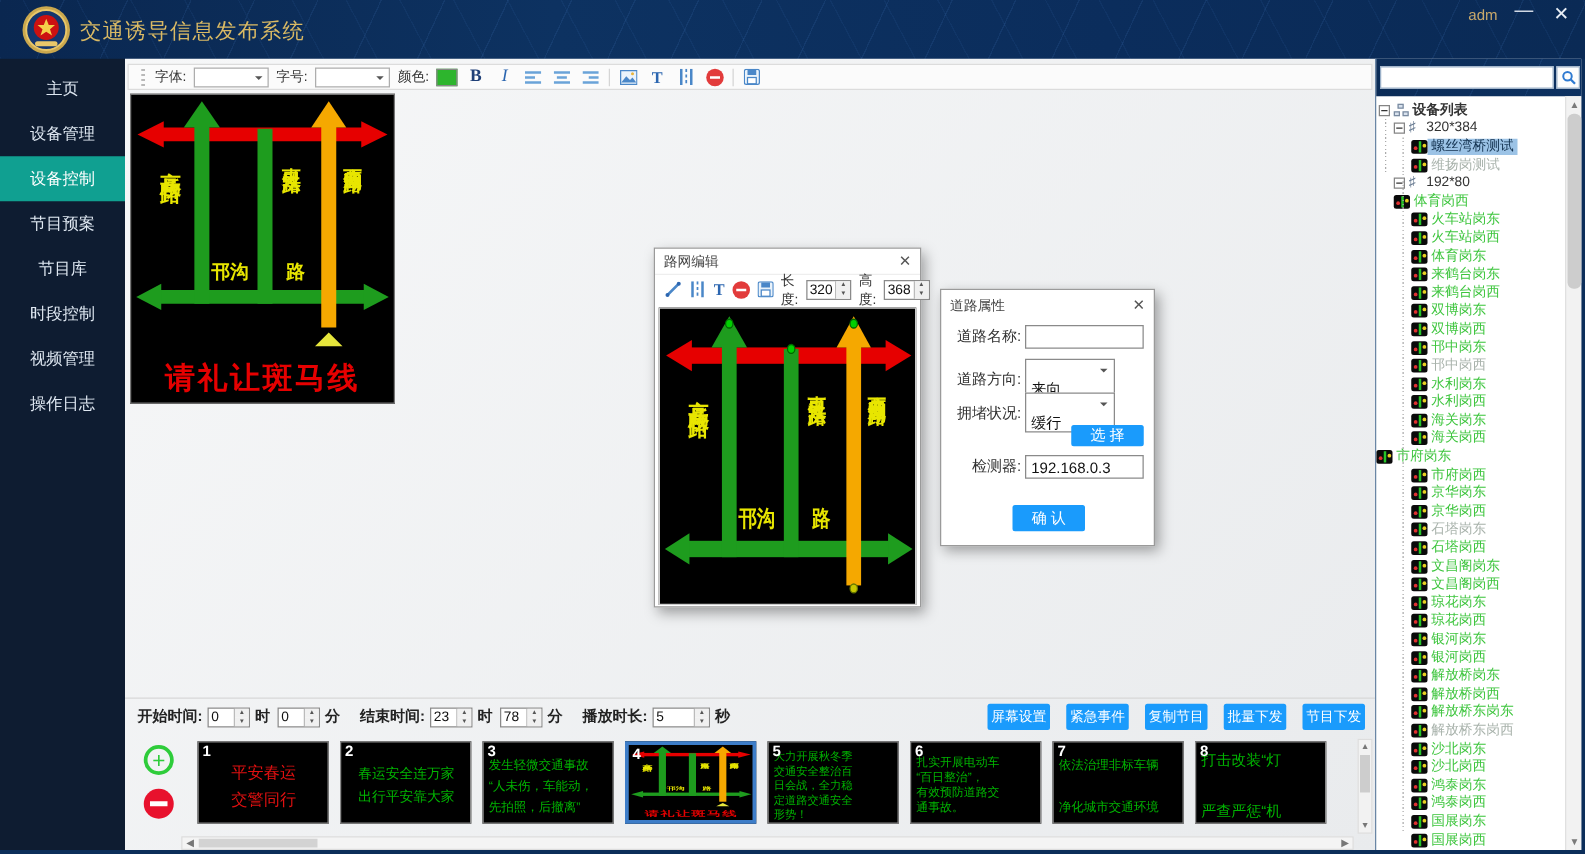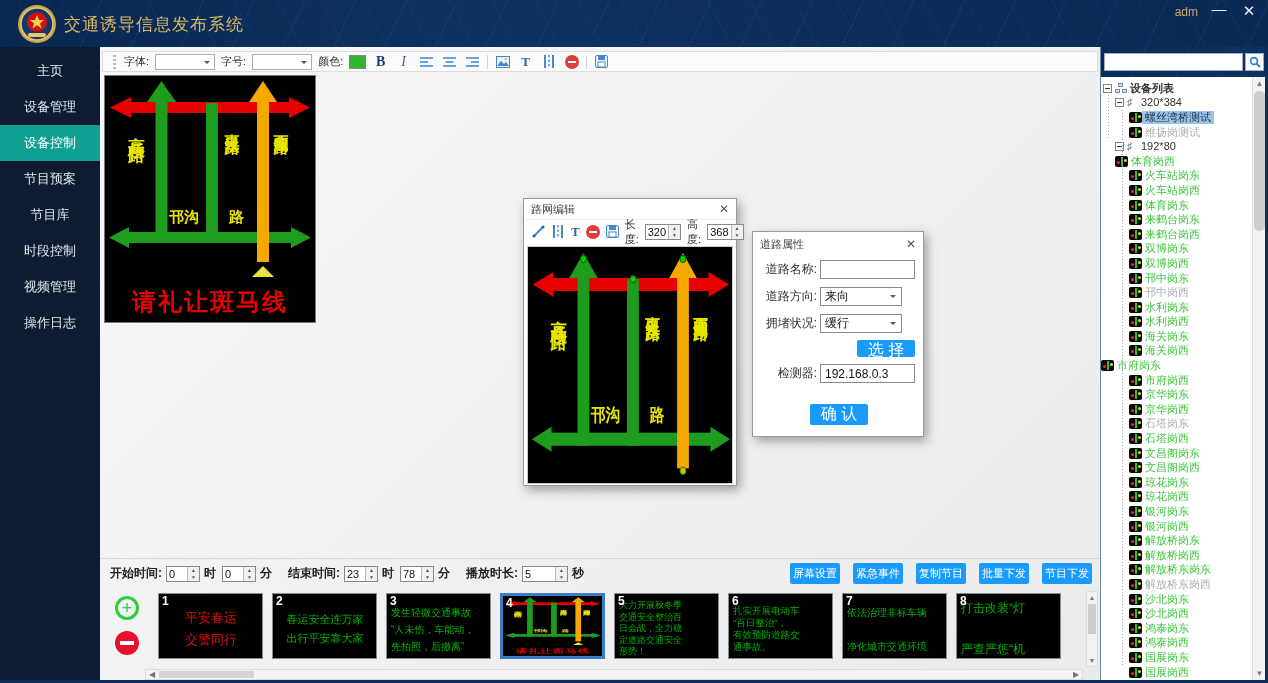--- a/index.html
+++ b/index.html
@@ -93,23 +93,23 @@
   .spinbox { display:inline-flex; height:16px; border:1px solid #8a8a8a; background:#fff; }
   .spinbox .val { min-width:20px; padding:0 2px; font-size:11px; line-height:14px; color:#111; }
   .spinbox .arrows { width:12px; display:flex; flex-direction:column; border-left:1px solid #bbb; }
   .spinbox .arrows span { flex:1; font-size:5px; line-height:7px; text-align:center; color:#555; background:#f0f0f0; cursor:pointer; }
 
   
   .props { left:652px; top:158px; width:172px; height:206px; font-size:12px; }
   .prow { position:absolute; left:0; width:100%; display:flex; align-items:center; }
   .prow .plab { width:64px; text-align:right; color:#333; flex:0 0 64px; }
   .pinput { margin-left:3px; width:95px; height:19px; border:1px solid #8a8a8a; background:#fff; font-size:12px; padding:0 4px; color:#111; }
-  .pcombo { margin-left:3px; width:82px; height:19px; border:1px solid #8a8a8a; background:#fff; position:relative; line-height:17px; padding:0 4px; color:#111; }
+  .pcombo { margin-left:3px; width:72px; height:19px; border:1px solid #8a8a8a; background:#fff; position:relative; line-height:17px; padding:15px 4px; color:#111; }
   .pcombo::after { content:""; position:absolute; right:5px; top:7px; border:3.5px solid transparent; border-top-color:#555; }
-  .blue-btn { background:#1a9bfc; color:#fff; border:none; border-radius:2px; font-size:16px; cursor:pointer; font-family:inherit; }
+  .blue-btn { background:#1a9bfc; color:#fff; border:none; border-radius:2px; font-size:12px; cursor:pointer; font-family:inherit; }
 
   
   .schedule { position:absolute; left:0; top:511px; width:1000px; height:30px; border-top:1px solid #d8d8d8; display:flex; align-items:center; font-size:12px; color:#222; padding-left:10px; }
   .schedule .slab { font-weight:bold; margin:0 4px 0 10px; }
   .schedule .unit { margin:0 6px 0 4px; font-weight:bold; }
   .sched-btns { margin-left:auto; display:flex; gap:13px; padding-right:8px; }
   .sched-btns .blue-btn { width:50px; height:21px; font-size:11px; }
 
   
   .filmstrip { position:absolute; left:0; top:541px; width:1000px; height:80px; }

